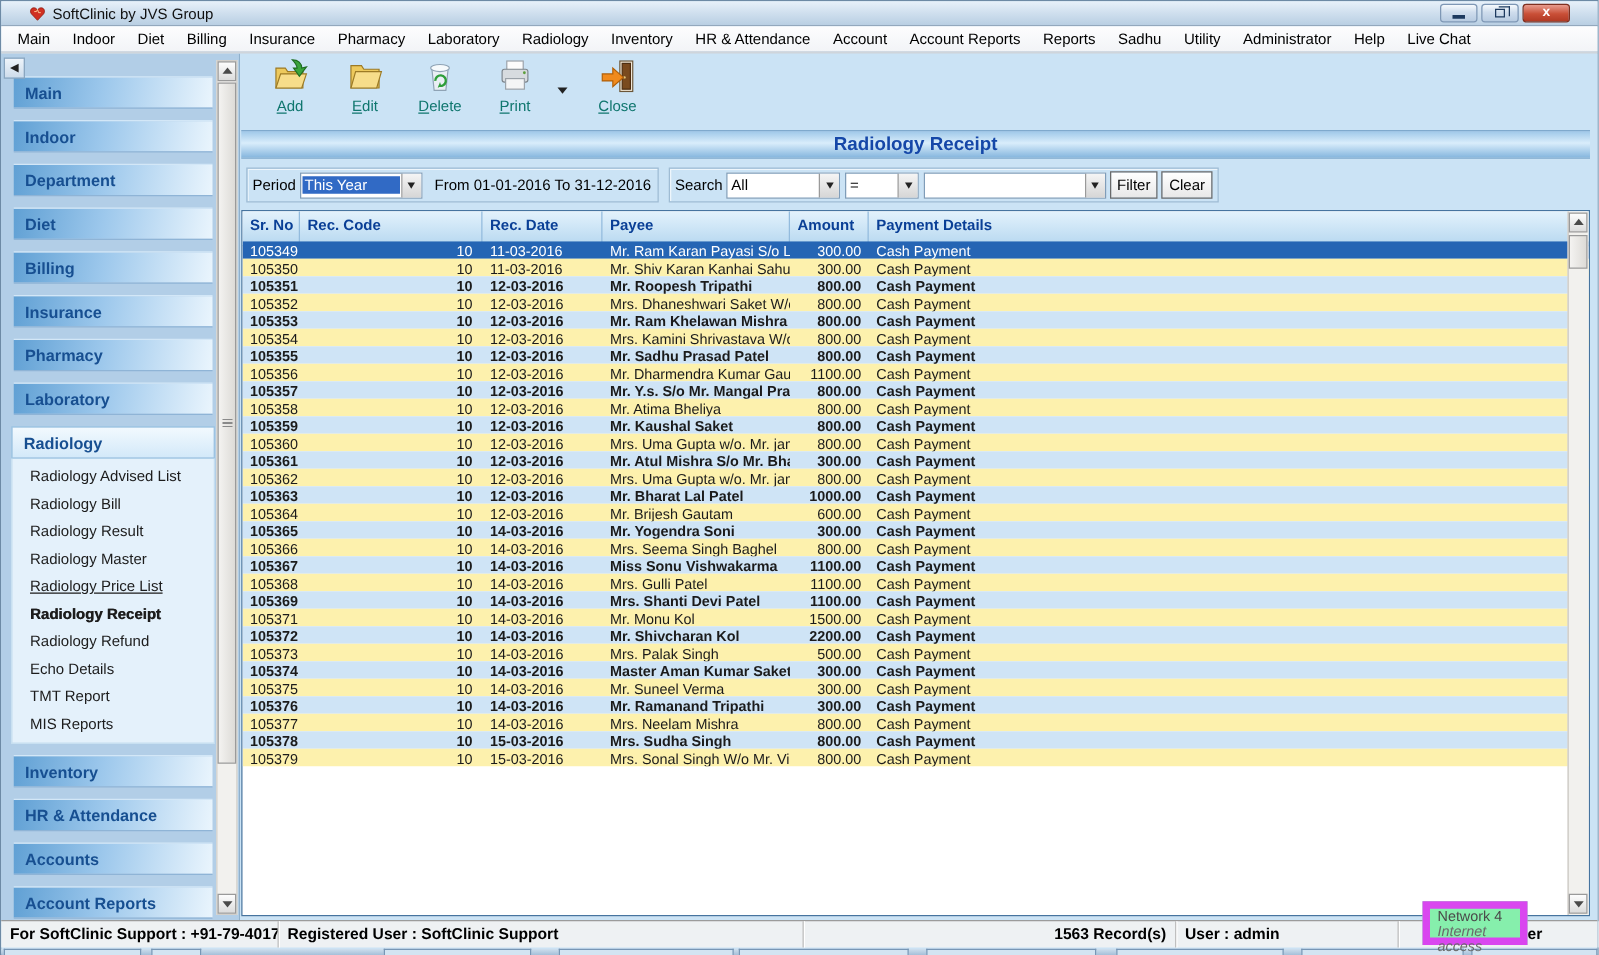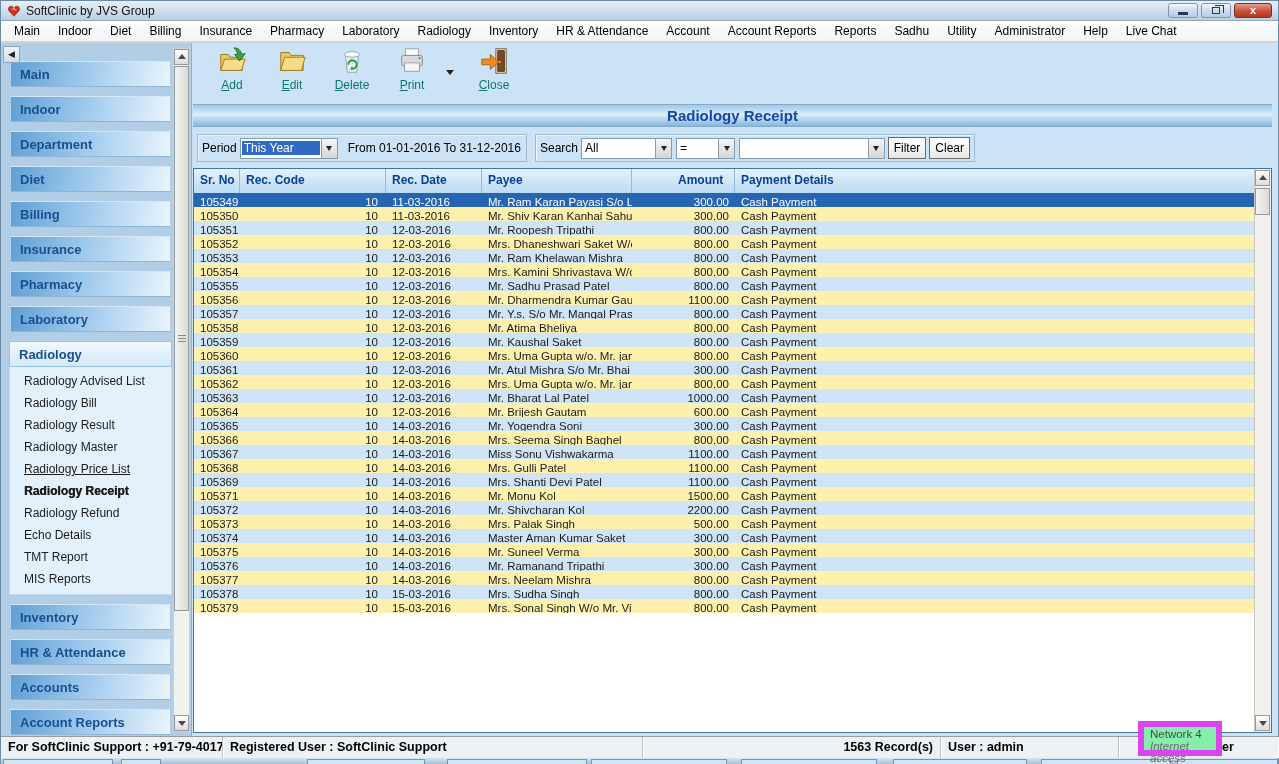--- a/index.html
+++ b/index.html
@@ -4,21 +4,21 @@
 <style>
   * { margin:0; padding:0; box-sizing:border-box; }
   html,body { width:1279px; height:764px; overflow:hidden;
     font-family:"Liberation Sans","DejaVu Sans",sans-serif; }
   #app { position:relative; width:1279px; height:764px; background:#cbe3f5;
     border:1px solid #6d8aa5; }
 
   
   .titlebar { position:absolute; left:0; top:0; width:100%; height:20px;
     background:linear-gradient(180deg,#e8f1fa 0%,#cfdfee 50%,#b9cfe3 100%);
-    border-bottom:1px solid #93a8bd; display:flex; align-items:center; padding:0 4px; }
+    border-bottom:1px solid #93a8bd; display:flex; align-items:center; padding:0 20px; }
   .app-icon { width:14px; height:14px; margin:0 5px 0 2px; flex:0 0 auto; }
   .titlebar .t-text { font-size:12px; color:#111; }
   .win-controls { margin-left:auto; display:flex; gap:3px; padding-right:2px; }
   .win-btn { width:30px; height:15px; border:1px solid #7e97b5; border-radius:3px;
     background:linear-gradient(180deg,#f6fafd 0%,#cfdded 45%,#b7cbe1 100%);
     display:flex; align-items:center; justify-content:center; }
   .win-btn.close { width:38px; border-color:#7e3020;
     background:linear-gradient(180deg,#e89c8e 0%,#c94f37 55%,#b13a24 100%); }
   .glyph-min { width:10px; height:3px; background:#1d3a5f; margin-top:5px; }
   .glyph-restore { width:8px; height:7px; border:1px solid #1d3a5f; position:relative; background:transparent; }
@@ -110,31 +110,31 @@
   
   .grid { position:absolute; left:1px; top:125px; right:6px; bottom:3px;
     border:1px solid #46749f; background:#fff; overflow:hidden; }
   .thead { display:flex; height:28px;
     background:linear-gradient(180deg,#e3f2fc 0%,#b7d8f0 100%);
     border-bottom:1px solid #6d9cc4; }
   .hcell { font-size:12px; font-weight:bold; color:#0a3f96; line-height:23px;
     padding-left:6px; border-right:1px solid #93bbdd; overflow:hidden; white-space:nowrap; }
   .tbody { position:absolute; left:0; top:24px; right:0; bottom:0; overflow:hidden; }
   .trow { display:flex; height:14px; line-height:18px; cursor:default; }
-  .trow.even { background:#cfe4f6; }
+  .trow.even { background:#cfe4f6;font-weight:bold; }
   .trow.odd  { background:#fdf1ad; }
   .trow.sel  { background:#2565b4; color:#fff; }
   .cell { font-size:11.5px; color:inherit; padding-left:6px; overflow:hidden; white-space:nowrap; }
   .trow .cell { color:#1b1b1b; }
   .trow.sel .cell { color:#fff; }
   .c-sr    { width:46px;  flex:0 0 auto; }
   .c-code  { width:146px; flex:0 0 auto; text-align:right; padding-right:8px; padding-left:0; }
   .c-date  { width:96px;  flex:0 0 auto; }
   .c-payee { width:150px; flex:0 0 auto; }
-  .c-amt   { width:63px;  flex:0 0 auto; text-align:right; padding-right:6px; padding-left:0;margin-left:40px; }
+  .c-amt   { width:63px;  flex:0 0 auto; text-align:right; padding-right:6px; padding-left:0; }
   .c-pay   { flex:1; }
   .hcell.c-code, .hcell.c-amt { text-align:left; padding-left:6px; }
 
   
   .grid-vscroll { position:absolute; top:0; right:0; width:17px; bottom:0;
     background:#f2f1ee; border-left:1px solid #c9c6c1; }
   .grid-vscroll .up { top:1px; }
   .grid-vscroll .down { bottom:1px; }
   .grid-vscroll .sthumb { top:19px; height:27px; }
 

